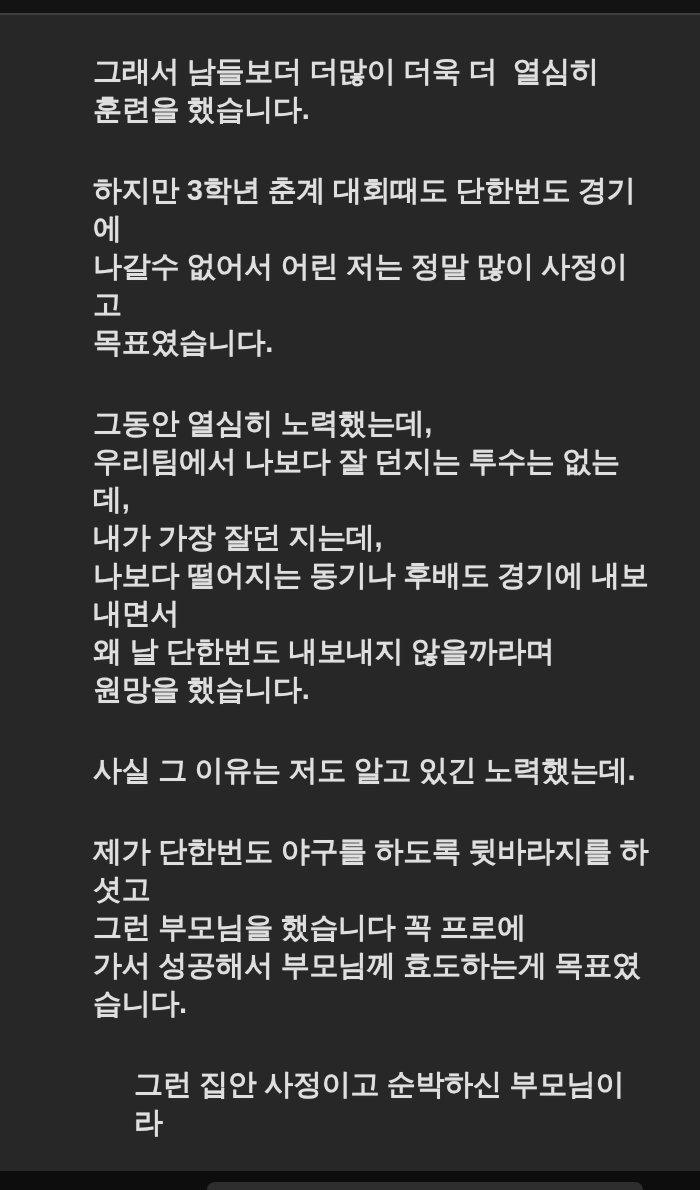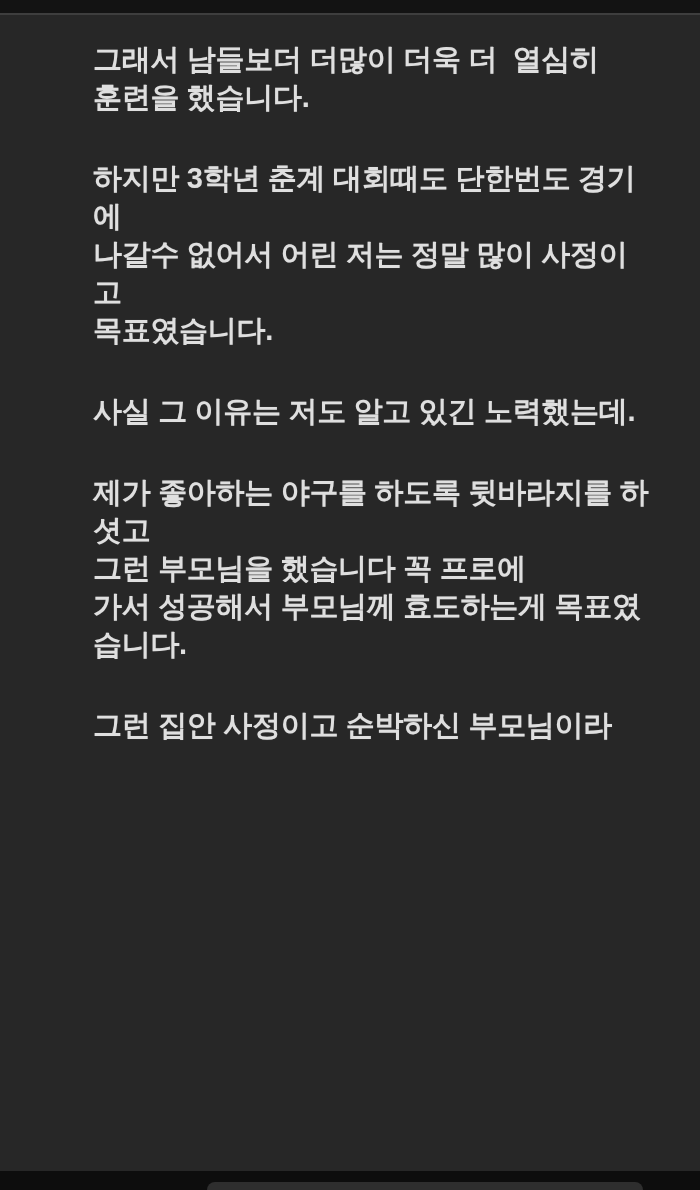--- a/index.html
+++ b/index.html
@@ -19,31 +19,31 @@
     position: absolute;
     top: 0; left: 0;
     width: 100%;
     height: 13px;
     background: var(--top-bar, #131313);
     border-bottom: 2px solid var(--divider, #3e3e3e);
     box-sizing: content-box;
   }
   .post-text-content {
     position: absolute;
-    top: 3px; left: 0;
+    top: 15px; left: 0;
     width: 100%;
     height: 1156px;
     padding: 37px 50px 0 93px;
     box-sizing: border-box;
     overflow: hidden;
   }
   .paragraph {
     margin: 0 0 43px 0;
   }
-  .paragraph:last-child { margin-bottom: 0; }
+  .paragraph:last-child { margin-bottom: 0; margin-left: 41px; }
   .line {
     font-size: 29px;
     font-weight: bold;
     line-height: 38px;
     color: var(--text, #dfdfdf);
     white-space: pre-wrap;
     letter-spacing: -0.3px;
     text-shadow: 0 0 1px rgba(255,255,255,0.25);
   }
   .bottom-bar-area {
@@ -71,24 +71,32 @@
       <div class="paragraph">
         <div class="line">그래서 남들보더 더많이 더욱 더  열심히</div>
         <div class="line">훈련을 했습니다.</div>
       </div>
       <div class="paragraph">
         <div class="line">하지만 3학년 춘계 대회때도 단한번도 경기에</div>
         <div class="line">나갈수 없어서 어린 저는 정말 많이 사정이고</div>
         <div class="line">목표였습니다.</div>
       </div>
       <div class="paragraph">
+        <div class="line">그동안 열심히 노력했는데,</div>
+        <div class="line">우리팀에서 나보다 잘 던지는 투수는 없는데,</div>
+        <div class="line">내가 가장 잘던 지는데,</div>
+        <div class="line">나보다 떨어지는 동기나 후배도 경기에 내보내면서</div>
+        <div class="line">왜 날 단한번도 내보내지 않을까라며</div>
+        <div class="line">원망을 했습니다.</div>
+      </div>
+      <div class="paragraph">
         <div class="line">사실 그 이유는 저도 알고 있긴 노력했는데.</div>
       </div>
       <div class="paragraph">
-        <div class="line">제가 좋아하는 야구를 하도록 뒷바라지를 하셧고</div>
+        <div class="line">제가 단한번도 야구를 하도록 뒷바라지를 하셧고</div>
         <div class="line">그런 부모님을 했습니다 꼭 프로에</div>
         <div class="line">가서 성공해서 부모님께 효도하는게 목표였습니다.</div>
       </div>
       <div class="paragraph">
         <div class="line">그런 집안 사정이고 순박하신 부모님이라</div>
       </div>
     </div>
   <div class="bottom-bar-area">
     <div class="bottom-sheet-edge"></div>
   </div>

